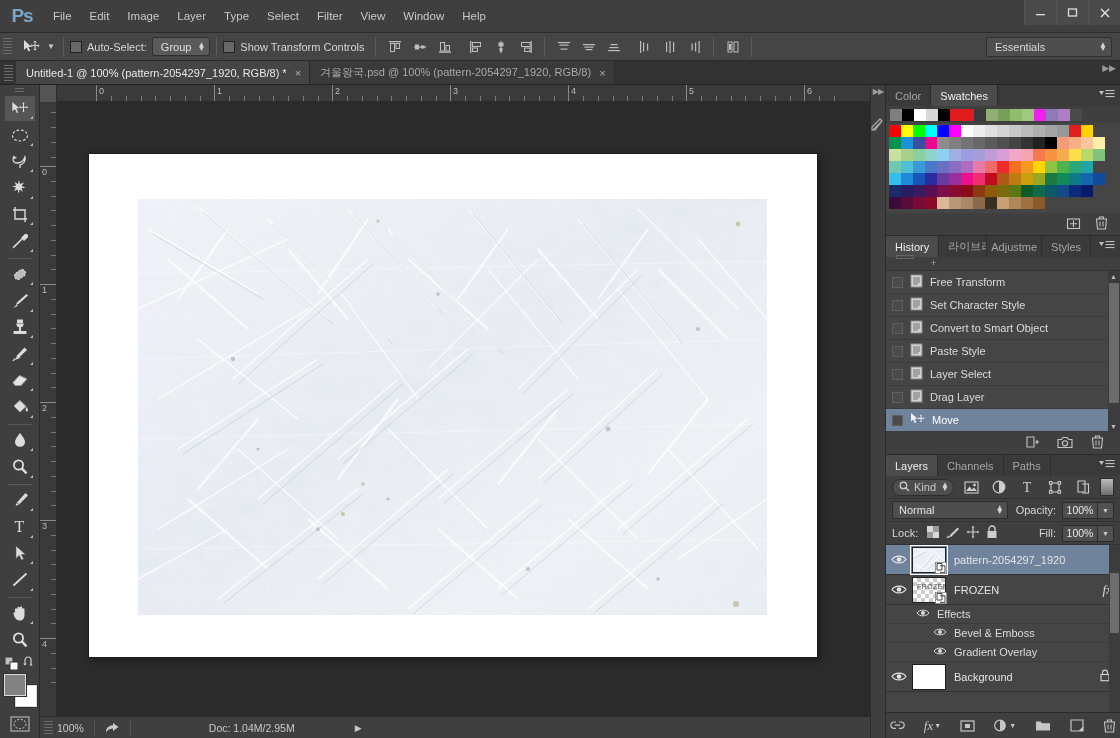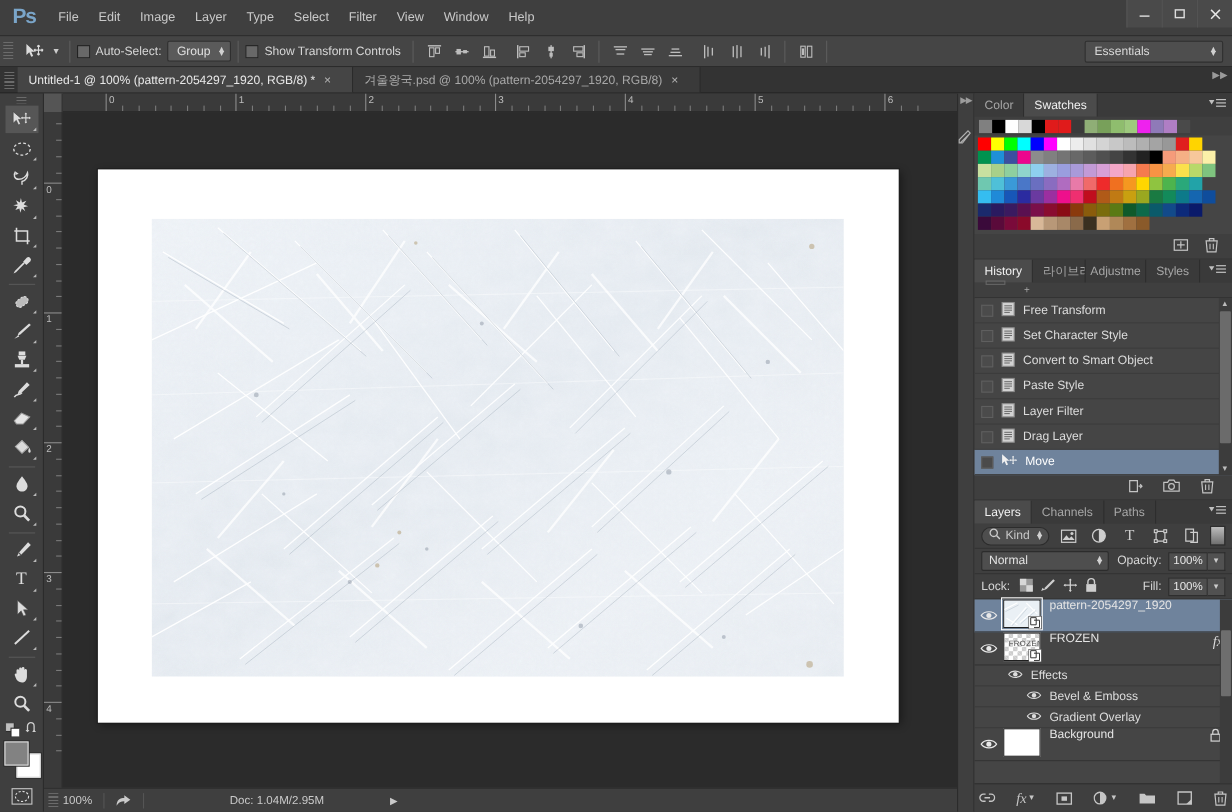--- a/index.html
+++ b/index.html
@@ -53,21 +53,21 @@
     justify-content:space-between; padding:0 4px 0 8px; color:#d8d8d8; font-size:11px;gap:44px;
   }
   
   #tabbar{
     height:24px; background:#333; display:flex; align-items:flex-end;
     border-bottom:1px solid #222; position:relative;
   }
   .tabgrip{ width:9px; height:16px; margin:0 3px 3px 4px;
     background:repeating-linear-gradient(to bottom,#6b6b6b 0 1px,transparent 1px 3px);}
   .doctab{
-    height:23px; display:flex; align-items:center; gap:8px; padding:0 19px 0 10px;
+    height:23px; display:flex; align-items:center; gap:8px; padding:0 8px 0 10px;
     font-size:11px; border-right:1px solid #2a2a2a; white-space:nowrap;
   }
   .doctab.active{ background:#454545; color:#e8e8e8; }
   .doctab.inactive{ background:#3a3a3a; color:#a8a8a8; }
   .tabclose{ color:#b0b0b0; font-size:11px; }
   #tabbar-arrows{ position:absolute; right:4px; top:2px; color:#9a9a9a; font-size:9px;}
   
   #main{ position:absolute; top:85px; left:0; right:0; bottom:0; display:flex; }
   
   #toolbar{
@@ -162,21 +162,21 @@
              display:flex; align-items:center; padding:0 4px 0 6px; gap:4px; justify-content:space-between;
              max-width:108px;}
   .filter-ico{ width:22px; height:19px; display:flex; align-items:center; justify-content:center;}
   .blend-sel{ width:138px; height:18px; background:#4e4e4e; border:1px solid #2c2c2c; border-radius:2px;
              display:flex; align-items:center; padding:0 3px 0 6px; justify-content:space-between;
              color:#e2e2e2; font-size:11px;}
   .numbox{ width:36px; height:17px; background:#4e4e4e; border:1px solid #2c2c2c;
            display:flex; align-items:center; justify-content:center; color:#e6e6e6; font-size:10.5px;}
   .numarrow{ width:16px; height:17px; background:#515151; border:1px solid #2c2c2c; border-left:none;
              display:flex; align-items:center; justify-content:center; color:#ccc; font-size:7px;}
-  .layer-row{ height:30px; display:flex; border-bottom:1px solid #333; position:relative;}
+  .layer-row{ height:30px; display:flex; align-items:center; border-bottom:1px solid #333; position:relative;}
   .layer-row.sel{ background:#6f839c; }
   .eye{ width:26px; display:flex; align-items:center; justify-content:center; flex:0 0 26px;}
   .thumb{ width:34px; height:26px; border:1px solid #1f1f1f; position:relative; flex:0 0 34px;
     background-image:
       linear-gradient(45deg,#ccc 25%,transparent 25%,transparent 75%,#ccc 75%),
       linear-gradient(45deg,#ccc 25%,transparent 25%,transparent 75%,#ccc 75%);
     background-size:8px 8px; background-position:0 0,4px 4px; background-color:#fff;}
   .thumb.selected-outline{ outline:1px solid #fff; outline-offset:1px; }
   .linkbox{ position:absolute; right:-2px; bottom:-2px; width:12px; height:12px; }
   .layer-name{ flex:1; padding-left:8px; font-size:11px; color:#e4e4e4; }
@@ -1009,21 +1009,21 @@
             <span>Paste Style</span>
           </div>
           <div class="hist-row">
             <span class="hist-chk"></span>
             <span>
               <svg width="13" height="14" viewBox="0 0 13 14">
                   <rect x="1" y="1" width="11" height="12" fill="#d2d2d2" stroke="#8d8d8d"></rect>
                   <path d="M3 4 L10 4 M3 6 L10 6 M3 8 L10 8 M3 10 L8 10" stroke="#666" stroke-width=".9"></path>
                 </svg>
             </span>
-            <span>Layer Filter</span>
+            <span>Layer Select</span>
           </div>
           <div class="hist-row">
             <span class="hist-chk"></span>
             <span>
               <svg width="13" height="14" viewBox="0 0 13 14">
                   <rect x="1" y="1" width="11" height="12" fill="#d2d2d2" stroke="#8d8d8d"></rect>
                   <path d="M3 4 L10 4 M3 6 L10 6 M3 8 L10 8 M3 10 L8 10" stroke="#666" stroke-width=".9"></path>
                 </svg>
             </span>
             <span>Drag Layer</span>

